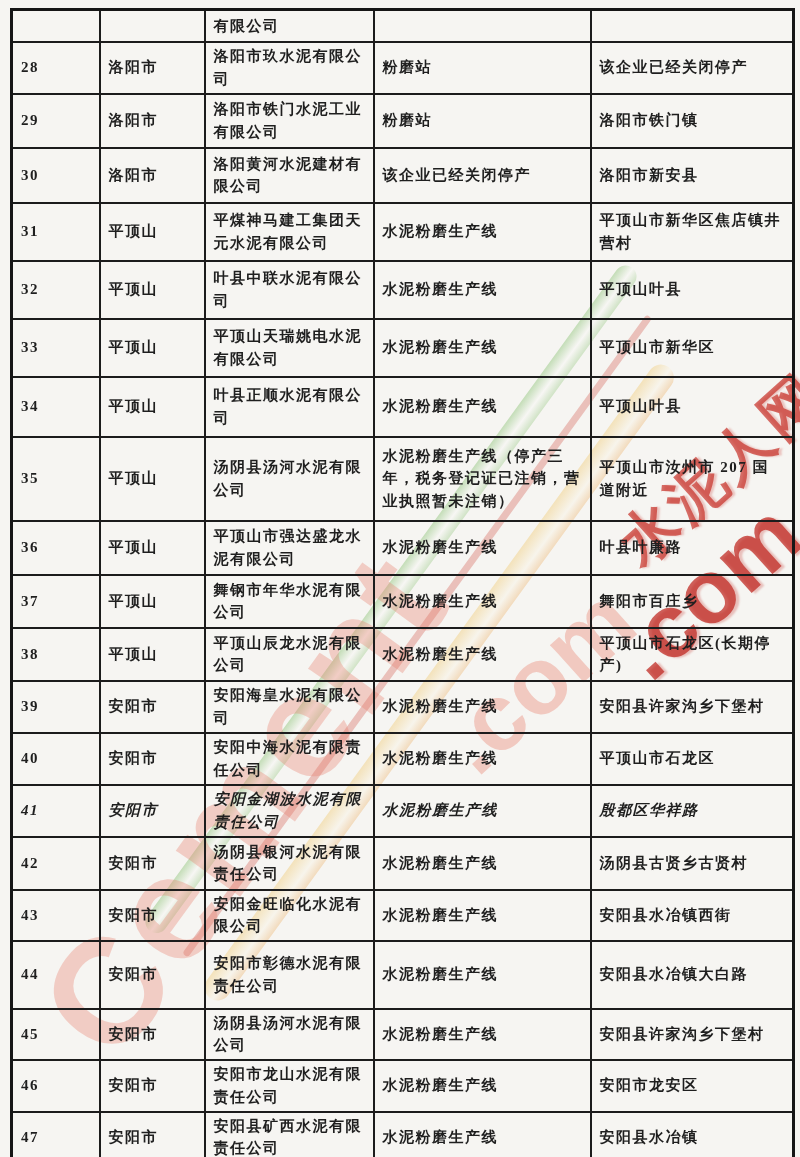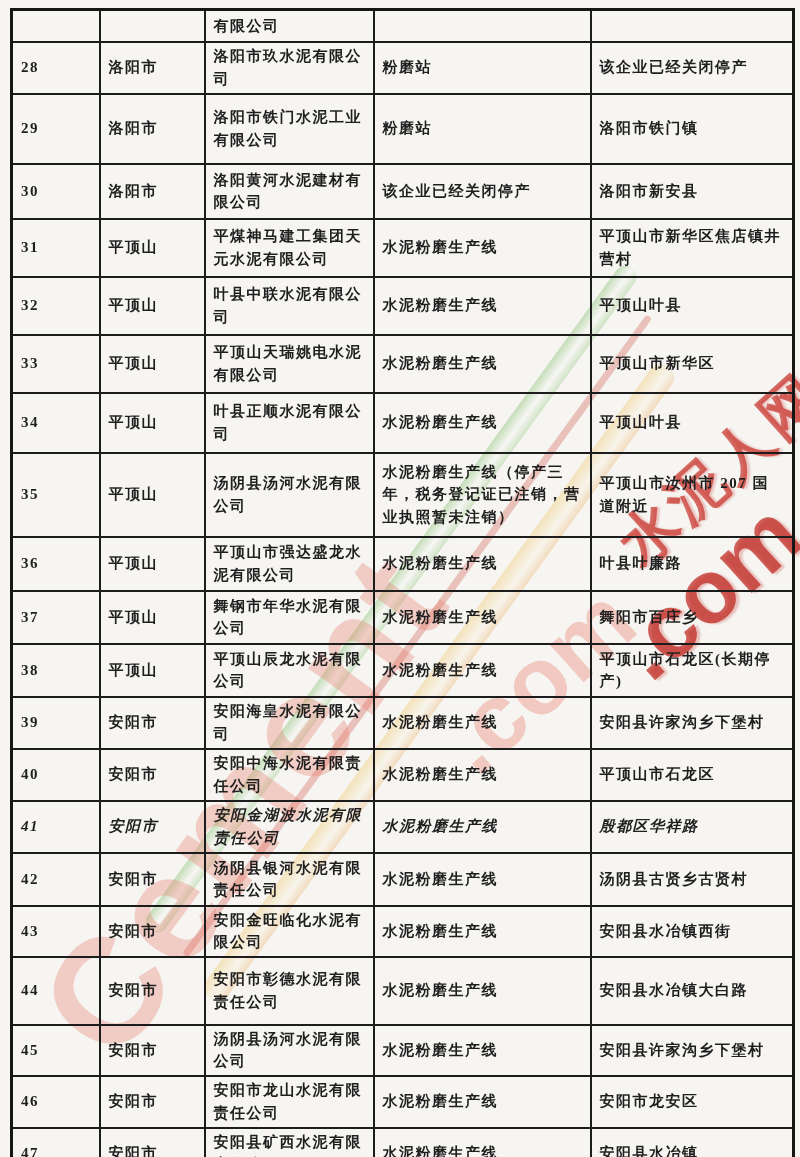--- a/index.html
+++ b/index.html
@@ -118,21 +118,21 @@
           <td class="cell-line-type"></td>
           <td class="cell-location"></td>
         </tr>
         <tr style="height: 52px;">
           <td class="cell-number">28</td>
           <td class="cell-city">洛阳市</td>
           <td class="cell-company">洛阳市玖水泥有限公司</td>
           <td class="cell-line-type">粉磨站</td>
           <td class="cell-location">该企业已经关闭停产</td>
         </tr>
-        <tr style="height: 70px;">
+        <tr style="height: 54px;">
           <td class="cell-number">29</td>
           <td class="cell-city">洛阳市</td>
           <td class="cell-company">洛阳市铁门水泥工业有限公司</td>
           <td class="cell-line-type">粉磨站</td>
           <td class="cell-location">洛阳市铁门镇</td>
         </tr>
         <tr style="height: 55px;">
           <td class="cell-number">30</td>
           <td class="cell-city">洛阳市</td>
           <td class="cell-company">洛阳黄河水泥建材有限公司</td>

